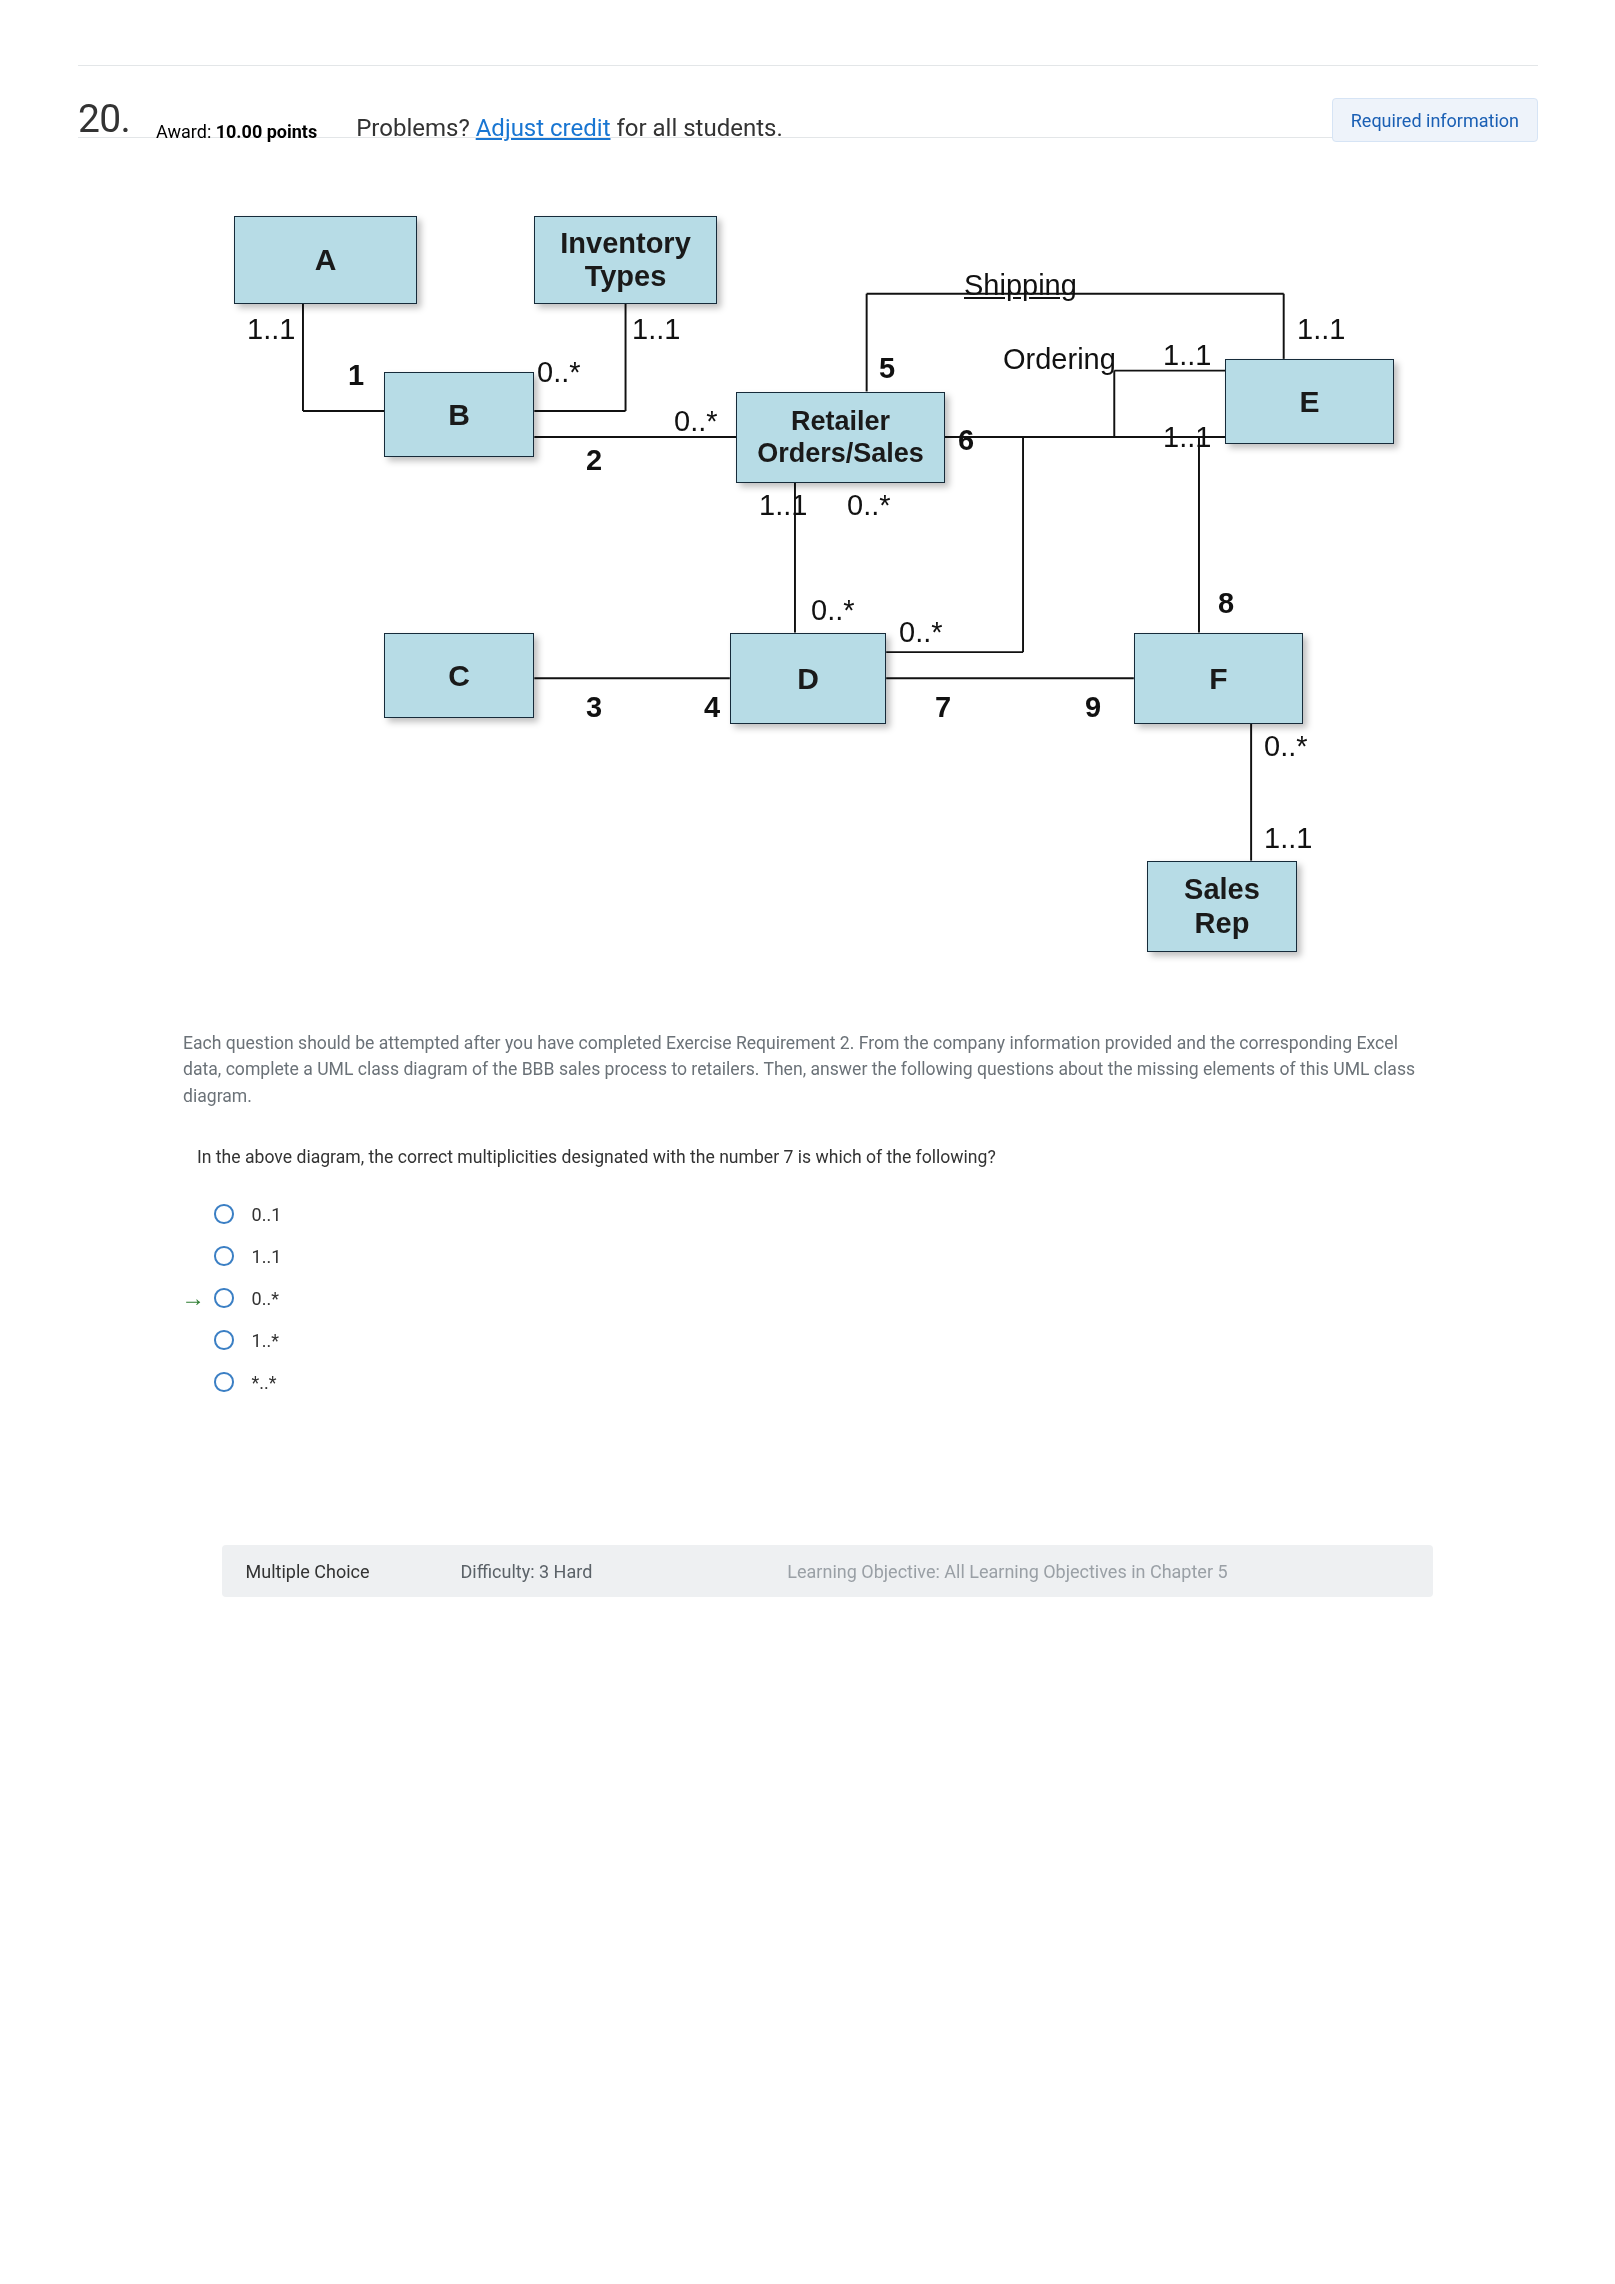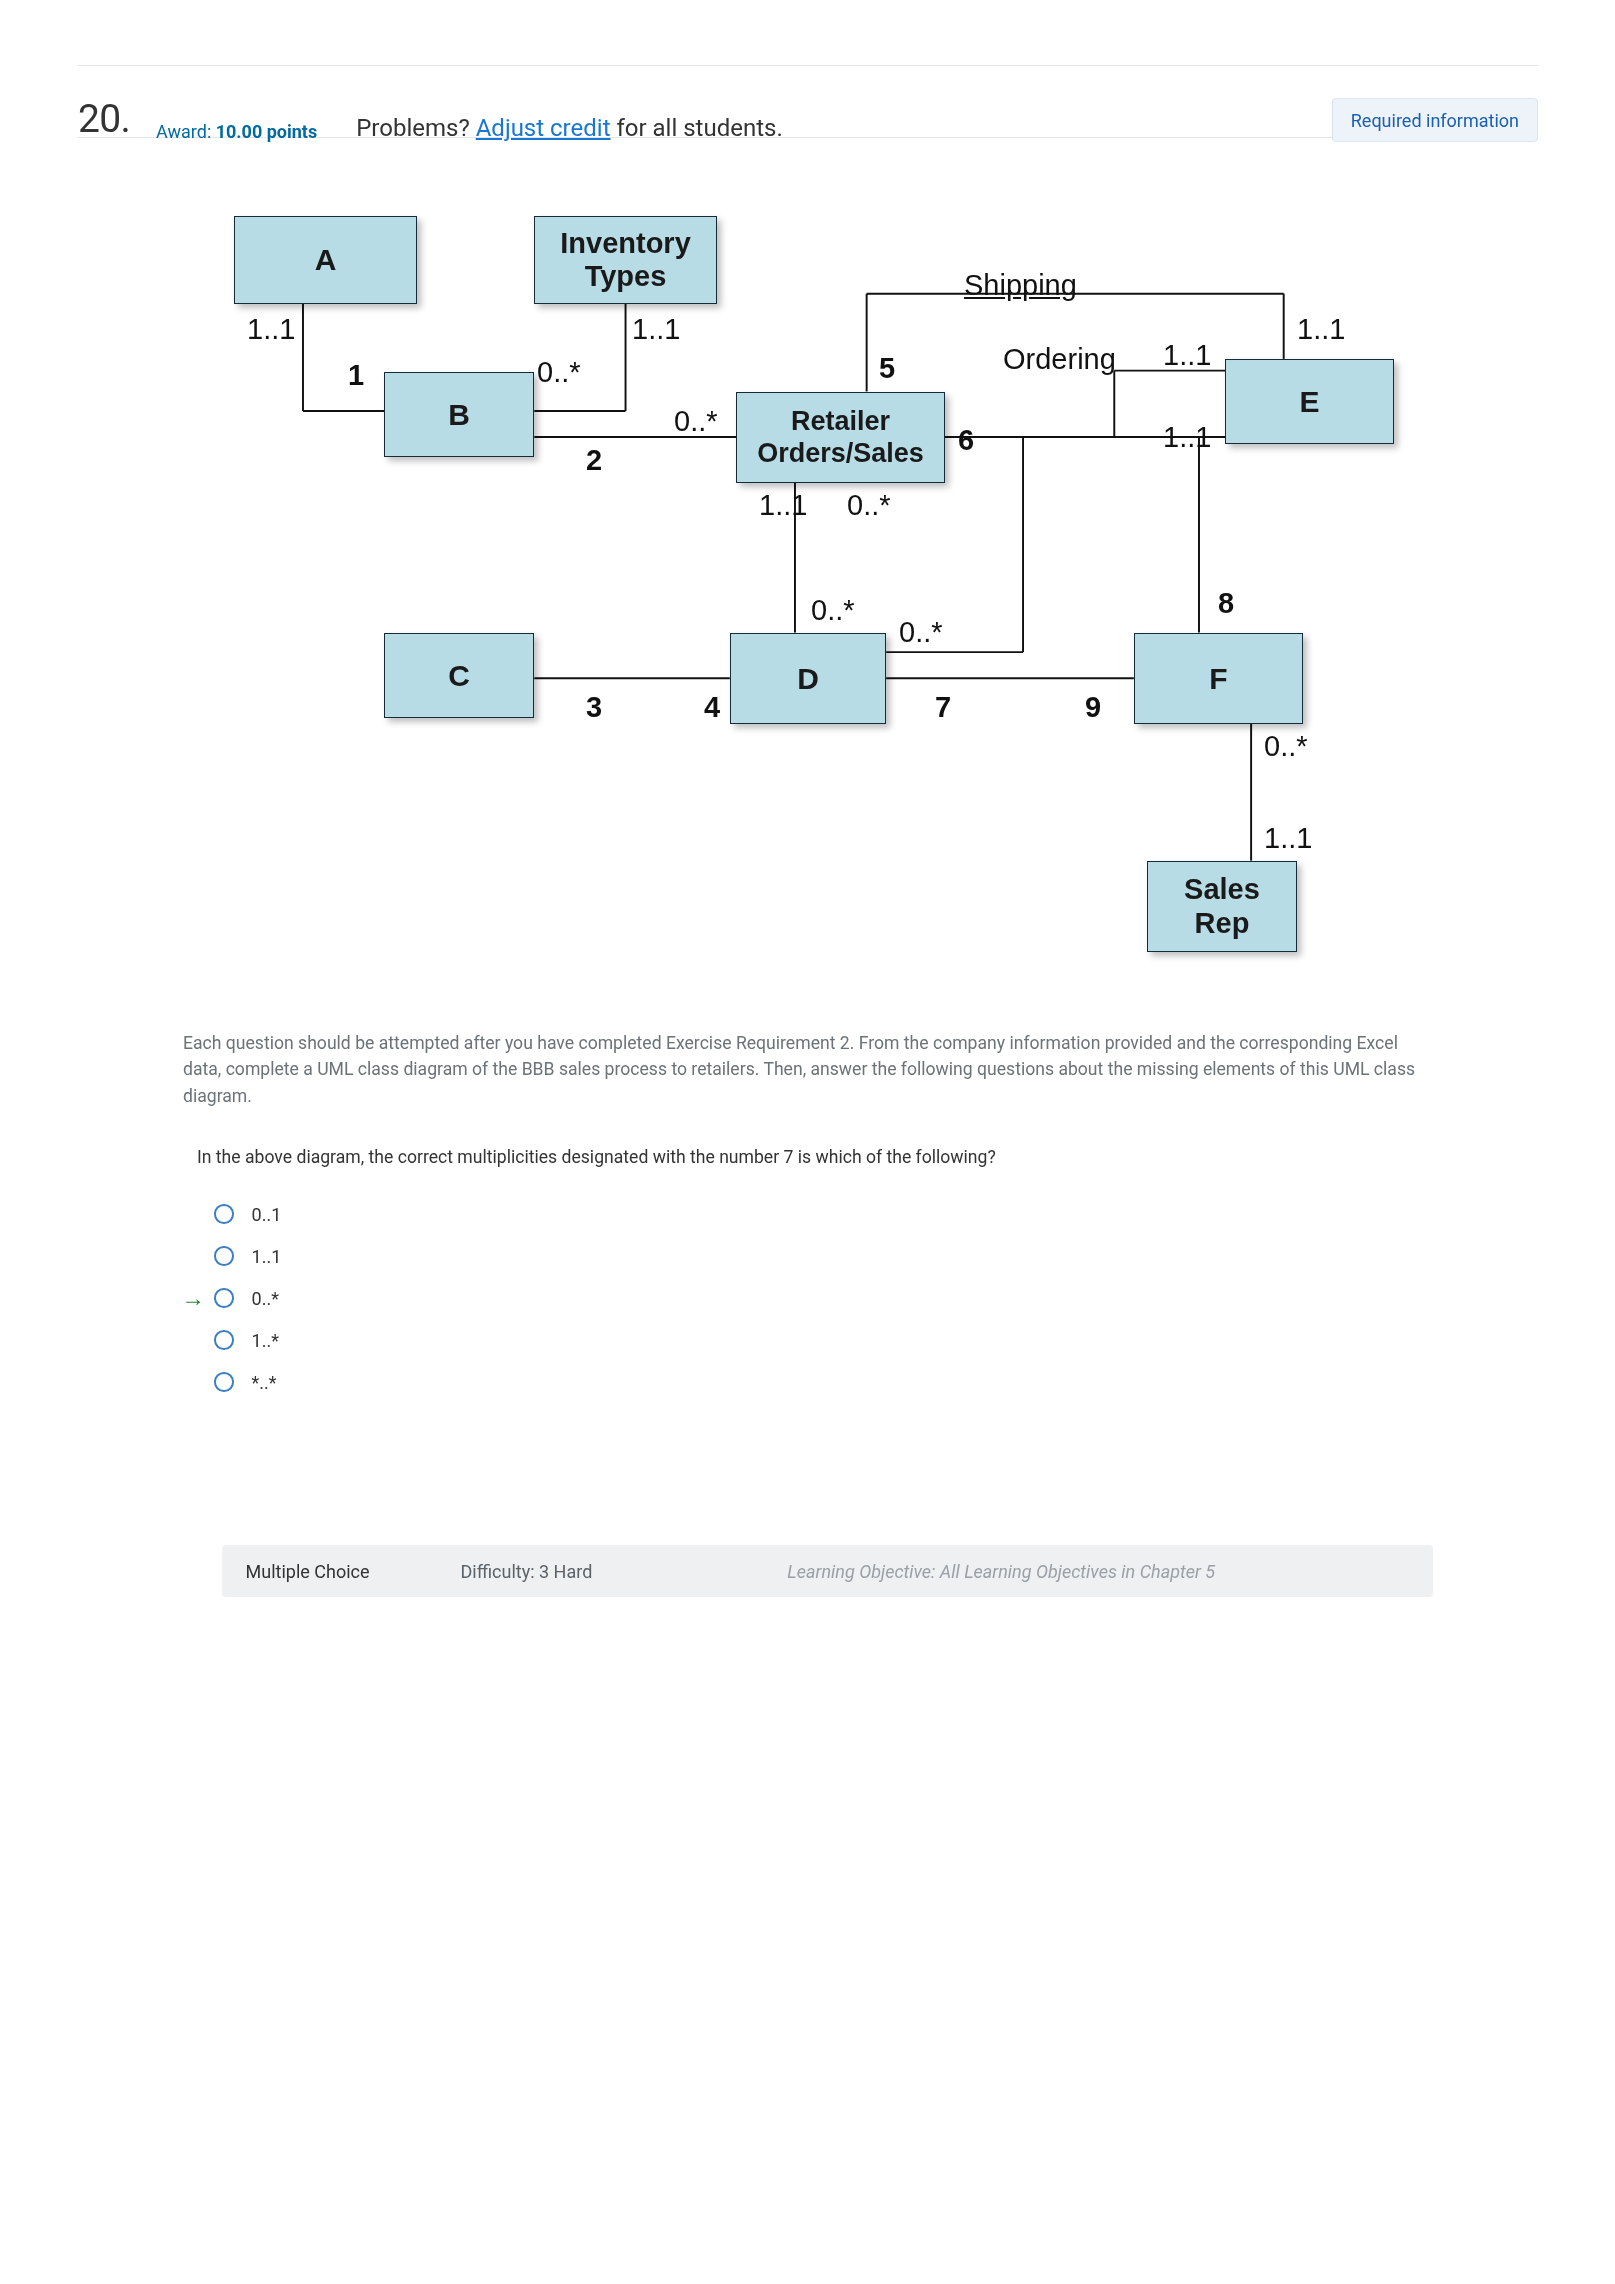--- a/index.html
+++ b/index.html
@@ -3,21 +3,21 @@
 <meta charset="utf-8">
 <style>
   * { box-sizing: border-box; }
   html, body { margin:0; padding:0; background:#fff; font-family: -apple-system, BlinkMacSystemFont, "Segoe UI", Roboto, Arial, sans-serif; color:#333; }
   .page { width:1616px; min-height:2284px; margin:0 auto; position:relative; }
   .rule { position:absolute; left:78px; right:78px; top:65px; height:0.7px; background:#e3e6e8; }
   .rule2 { position:absolute; left:78px; right:78px; top:137px; height:0.7px; background:#e3e6e8; }
 
   .header { position:absolute; left:78px; right:78px; top:78px; display:flex; align-items:flex-end; gap:26px; }
   .qnum { font-size:39px; color:#333; font-weight:400; letter-spacing:-0.7px; }
-  .award { font-size:18px; color:#0369a1; }
+  .award { font-size:18px; color:#000000; }
   .award b { font-weight:700; }
   .prob  { font-size:24px; color:#333; margin-left:13px;margin-top:36px; }
   .prob a { color:#1976d2; text-decoration:underline; }
   .reqinfo { margin-left:auto; background:#eef3fa; color:#1a5fb4; border:0.7px solid #d6e4f5; border-radius:3.9px; padding:10.4px 18px; font-size:18px; cursor:pointer; }
 
   
   .diagram { position:absolute; left:169px; top:209px; width:1278px; height:795px; }
   .box { position:absolute; display:flex; align-items:center; justify-content:center; text-align:center; background:#b7dce6; border:1.3px solid #162b3a; font-size:33px; font-weight:600; color:#1a1a1a; box-shadow:3.9px 3.9px 6.5px rgba(0,0,0,0.25); font-family:"Segoe UI",Arial,sans-serif; }
   .box.small { font-size:30px; font-weight:700; }
   .lbl { position:absolute; font-size:29px; font-weight:400; color:#111; font-family:"Segoe UI",Arial,sans-serif; white-space:nowrap; }
@@ -33,21 +33,21 @@
   .options { position:absolute; left:189px; top:1193px; width:326px; }
   .opt { display:flex; align-items:center; height:42px; font-size:18px; color:#333; position:relative; }
   .radio { width:19.6px; height:19.6px; border:2px solid #3b7fc4; border-radius:50%; margin-right:18px; margin-left:25px; background:#fff; }
   .opt .indic { position:absolute; left:-7.8px; color:#2e7d32; font-size:23.5px; font-weight:700; }
   .optlabel { font-size:18px; }
 
   
   .footer { position:absolute; left:222px; right:183px; top:1545px; background:#eef0f2; height:52px; display:flex; align-items:center; padding:0 23.5px; color:#5b6268; font-size:18px; border-radius:4px; }
   .footer .col { margin-right:91px; }
   .footer .col.dark { color:#333; }
-  .footer .col.lo { color:#9aa0a6;font-style:italic; }
+  .footer .col.lo { color:#9aa0a6; }
 </style>
 </head>
 <body>
 
 <div class="page">
   <div class="rule"></div>
   <div class="rule2"></div>
 
   <div class="header">
     <span class="qnum">20.</span>

